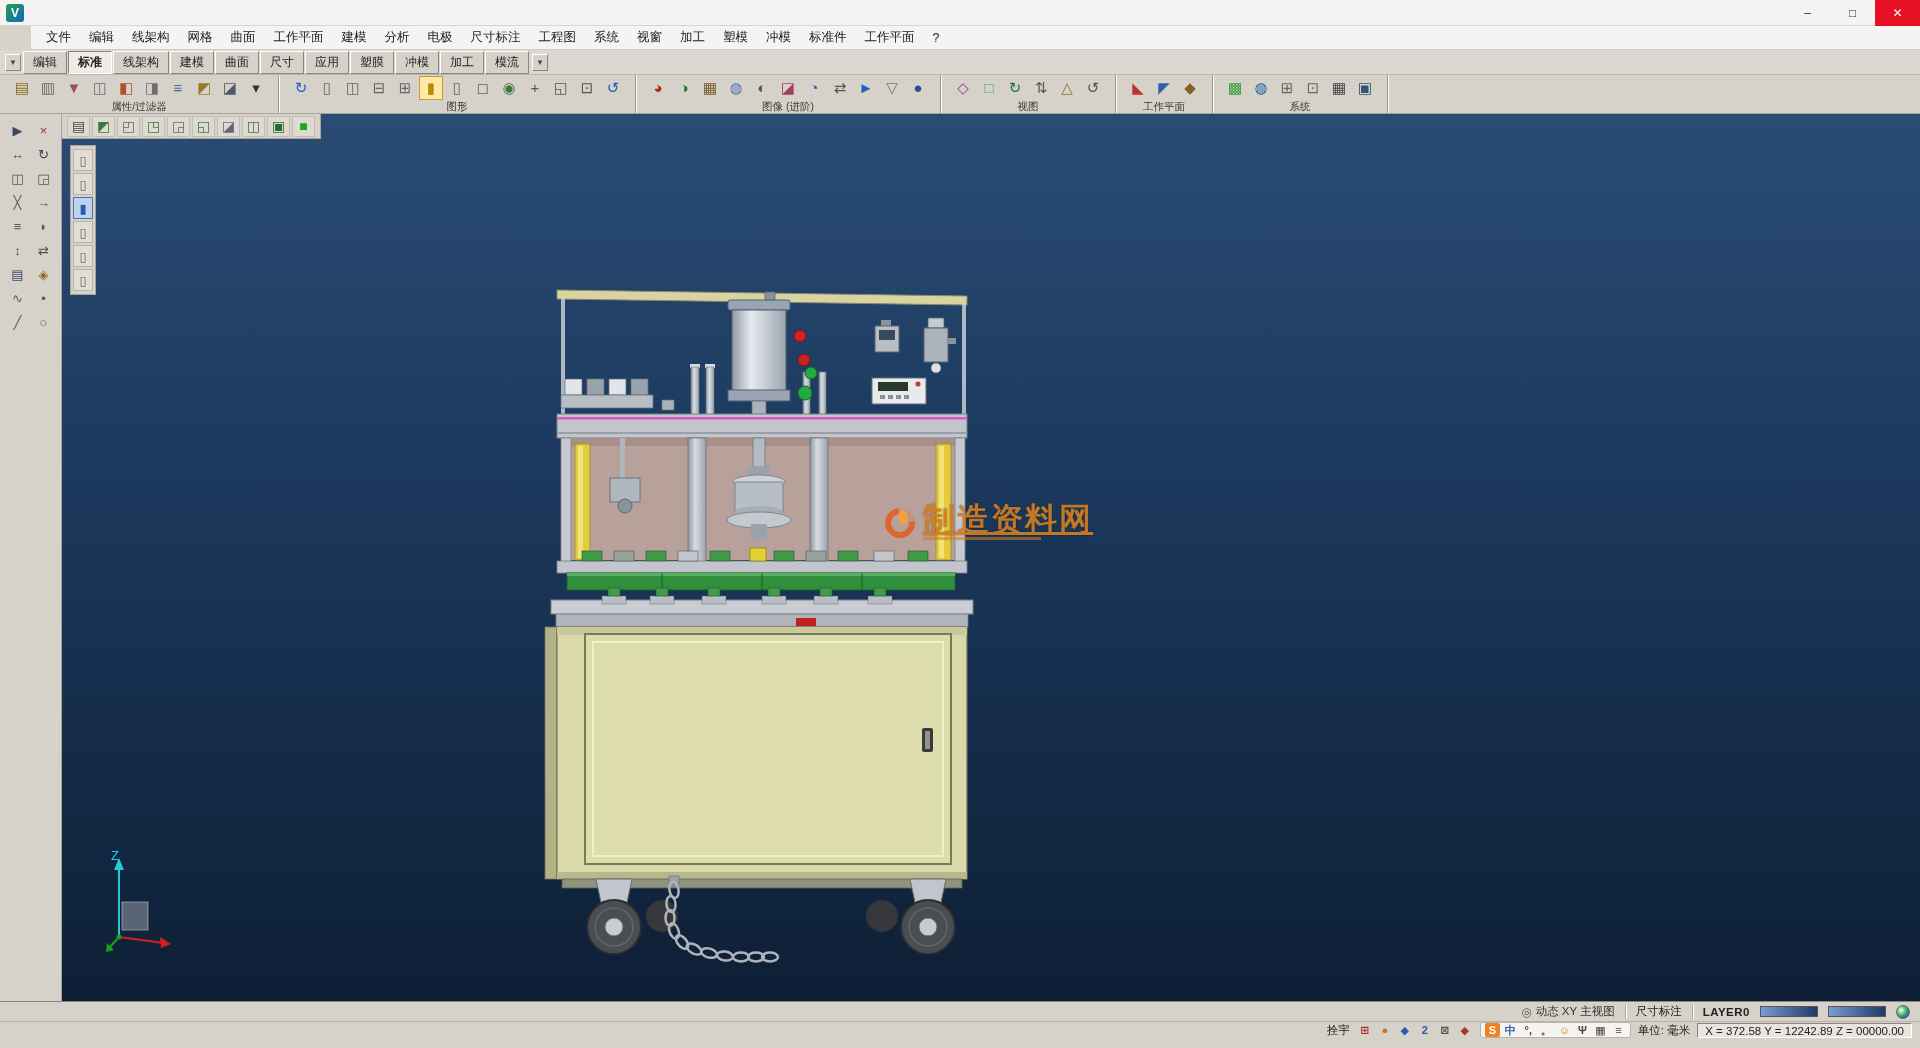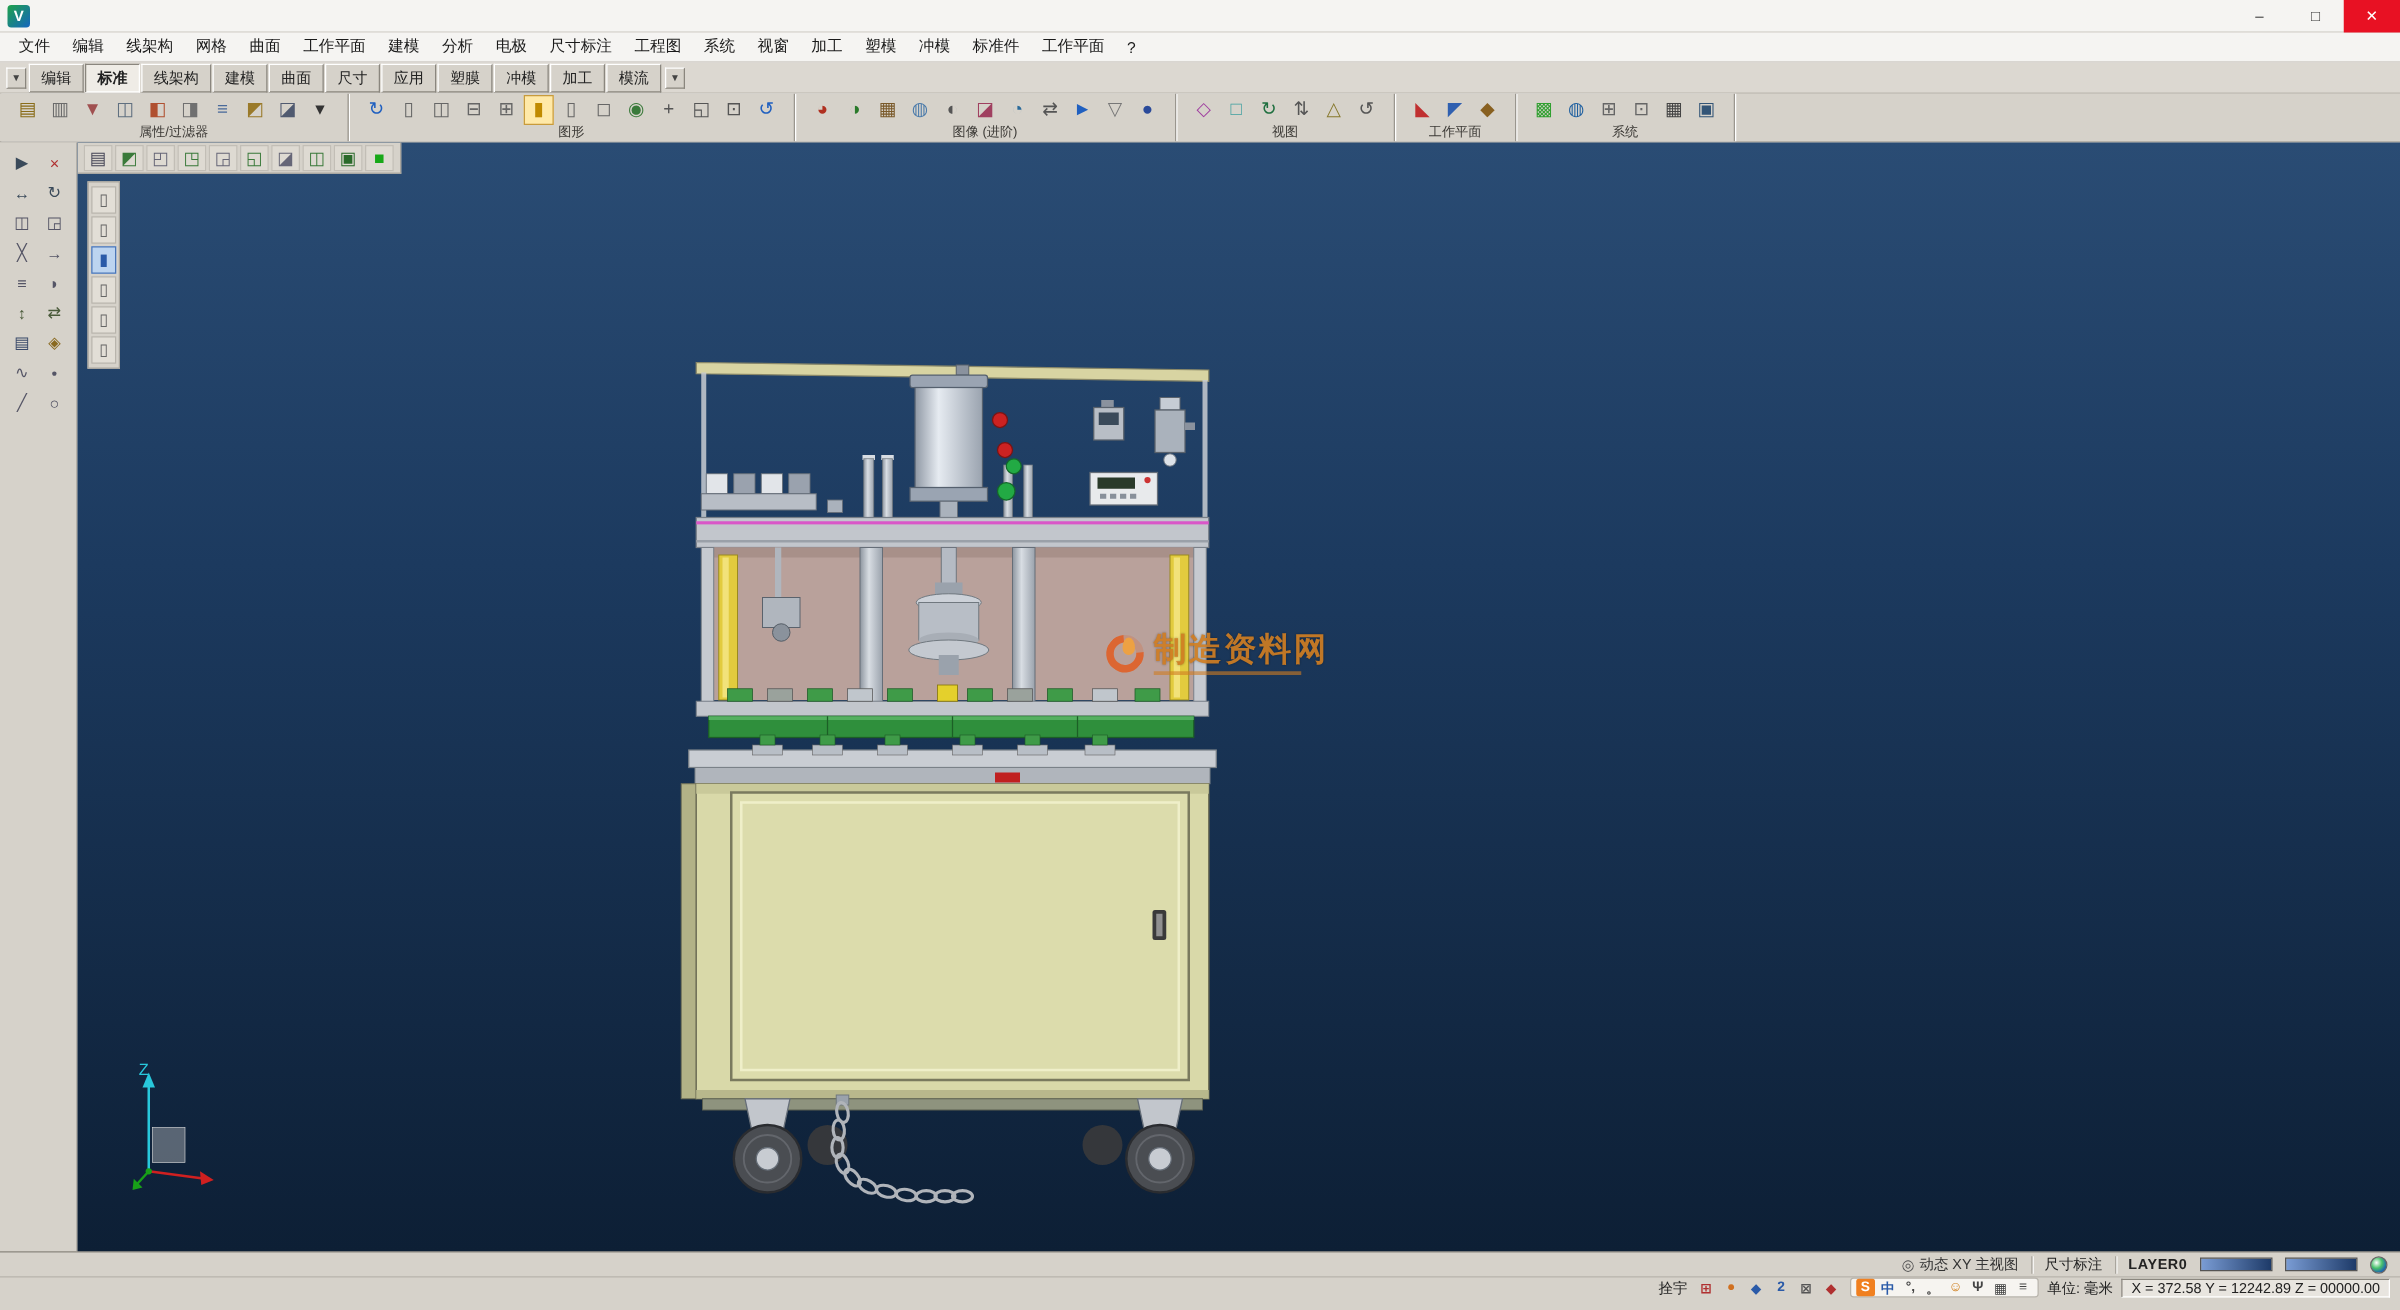--- a/index.html
+++ b/index.html
@@ -9,21 +9,21 @@
        display:flex;flex-direction:column;}
   
   .titlebar{height:26px;background:#f5f4f2;border-bottom:1px solid #d8d5d0;display:flex;align-items:center;position:relative;flex:none;}
   .appicon{width:18px;height:18px;margin:0 6px;border-radius:3px;background:linear-gradient(135deg,#1fa24a,#1565c0);
            color:#fff;font-size:12px;font-weight:bold;display:flex;align-items:center;justify-content:center;}
   .title{position:absolute;left:0;right:0;text-align:center;font-size:13px;color:#1a1a1a;pointer-events:none;}
   .wctrls{margin-left:auto;display:flex;height:26px;}
   .wbtn{width:45px;height:26px;display:flex;align-items:center;justify-content:center;font-size:12px;color:#333;}
   .wbtn.close{background:#e81123;color:#fff;}
   
-  .menubar{height:24px;background:#f5f4f2;border-bottom:1px solid #cfccc6;display:flex;align-items:center;padding-left:6px;flex:none;}
+  .menubar{height:24px;background:#f5f4f2;border-bottom:1px solid #cfccc6;display:flex;align-items:center;padding-left:6px;flex:none;margin-left:31px;}
   .menuitem{font-size:12.5px;padding:2px 9px;color:#1a1a1a;white-space:nowrap;}
   
   .tabbar{height:25px;background:#dcd8d1;display:flex;align-items:center;padding-left:3px;flex:none;border-bottom:1px solid #b9b5ad;}
   .tab-dd{width:16px;height:17px;border:1px solid;border-color:#fff #8a867e #8a867e #fff;background:#d6d2ca;
           font-size:8px;display:flex;align-items:center;justify-content:center;color:#444;margin:0 2px;}
   .tabs{display:flex;}
   .tab{font-size:12px;padding:2px 9px;margin-right:1px;border:1px solid;border-color:#fff #8a867e #8a867e #fff;background:#d6d2ca;color:#222;}
   .tab.active{border-color:#8a867e #fff #fff #8a867e;background:#efece6;font-weight:bold;}
   
   .toolbars{height:39px;background:#d6d2ca;display:flex;flex:none;border-bottom:1px solid #a9a59d;}
@@ -48,21 +48,21 @@
              display:flex;flex-direction:column;align-items:center;padding:2px 0;z-index:3;}
   .fpicon{width:20px;height:22px;margin:1px 0;display:flex;align-items:center;justify-content:center;font-size:13px;border:1px solid #b8b4ac;background:#e2ded6;}
   .fpicon.active{background:#bcd4f0;border-color:#4a76b8;}
   .machsvg{position:absolute;left:0;top:0;z-index:1;}
   
   .watermark{position:absolute;left:823px;top:390px;z-index:2;display:flex;align-items:flex-start;opacity:.92;}
   .wm-logo{width:30px;height:30px;border-radius:50%;border:6px solid #e0622a;border-top-color:rgba(224,98,42,.25);
            transform:rotate(40deg);margin-top:4px;}
   .wm-flame{position:absolute;left:13px;top:6px;width:10px;height:14px;background:#f2a23c;border-radius:50% 50% 50% 50%/60% 60% 40% 40%;}
   .wm-txt{margin-left:8px;}
-  .wm-main{font-size:26px;font-weight:bold;color:#cf7d22;letter-spacing:2px;line-height:30px;text-shadow:0 0 2px rgba(0,0,0,.4);}
+  .wm-main{font-size:32px;font-weight:bold;color:#cf7d22;letter-spacing:2px;line-height:30px;text-shadow:0 0 2px rgba(0,0,0,.4);text-decoration:underline;}
   .wm-sub{width:118px;height:3px;background:#cf7d22;opacity:.65;margin-top:3px;}
   
   .status1{flex:none;height:20px;background:#d6d2ca;border-top:1px solid #8a867e;display:flex;align-items:center;
            justify-content:flex-end;padding-right:10px;font-size:11.5px;gap:10px;}
   .vm{display:flex;align-items:center;gap:4px;color:#333;}
   .vmi{font-size:12px;color:#555;}
   .s1sep{width:1px;height:14px;background:#a9a59d;box-shadow:1px 0 0 #fff;}
   .layer{font-weight:bold;letter-spacing:.5px;}
   .swatch{width:58px;height:11px;border:1px solid #555;background:linear-gradient(90deg,#7a9cd4,#1d3a68);}
   .qicon{width:14px;height:14px;border-radius:50%;background:radial-gradient(circle at 35% 35%,#fff,#49c26b 40%,#1a5fb4 75%);border:1px solid #666;}

